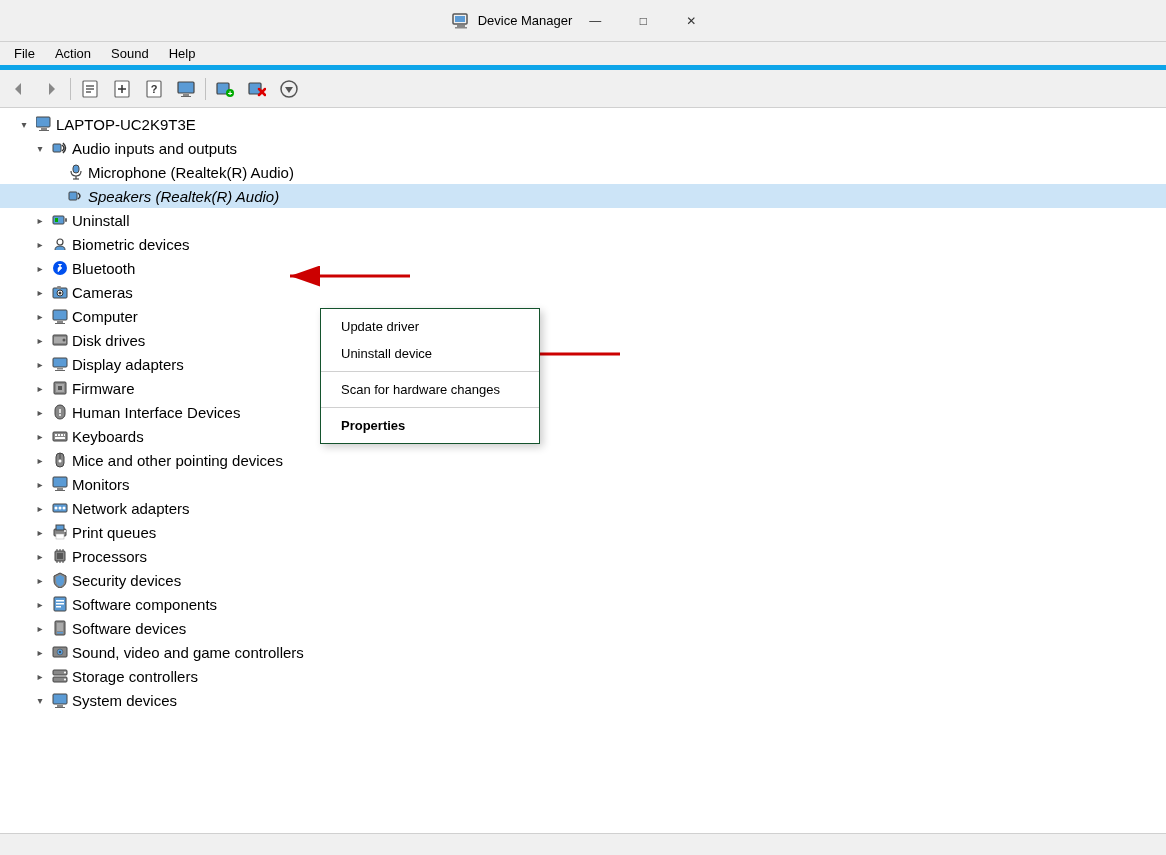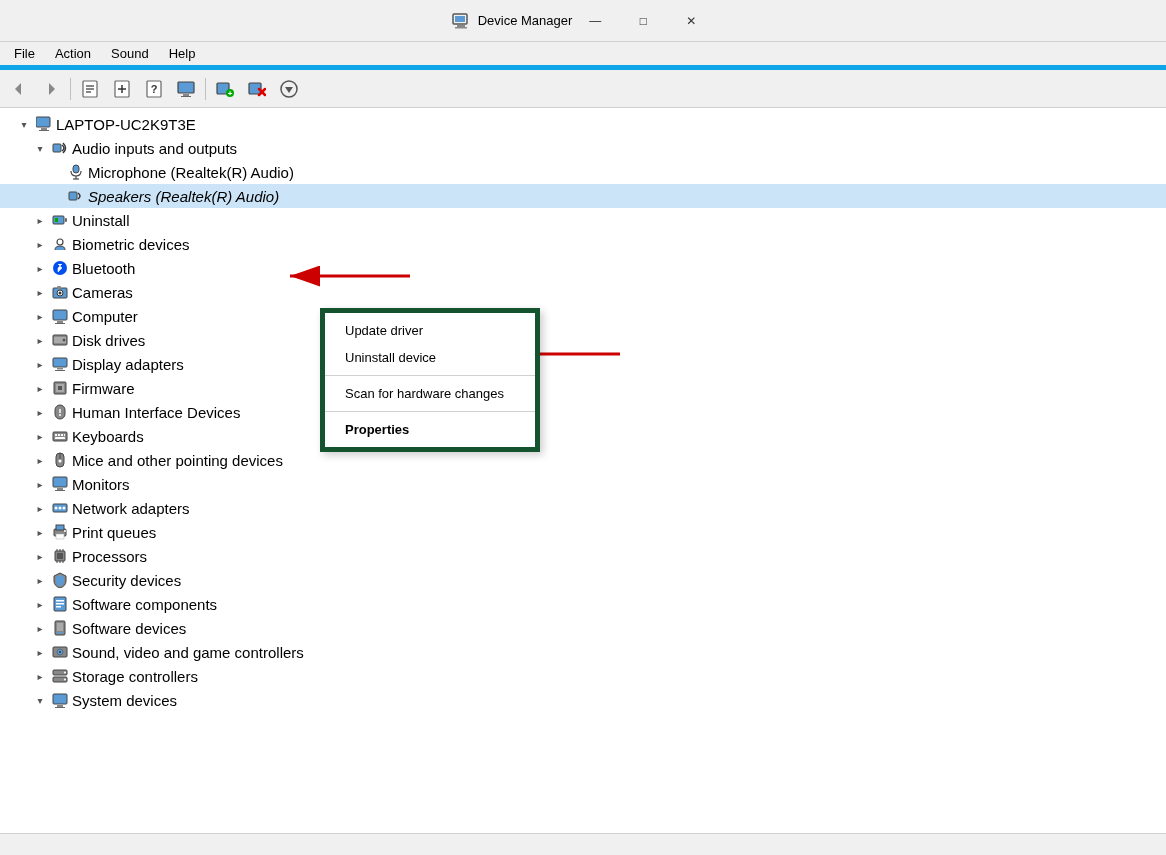--- a/index.html
+++ b/index.html
@@ -157,21 +157,21 @@
     .tree-panel::-webkit-scrollbar { width: 16px; }
     .tree-panel::-webkit-scrollbar-track { background: #f0f0f0; }
     .tree-panel::-webkit-scrollbar-thumb { background: #c0c0c0; border: 3px solid #f0f0f0; border-radius: 8px; }
 
     
     .context-menu {
       position: absolute;
       top: 200px;
       left: 320px;
       background: white;
-      border: 5px solid #14532d;
+      border: 1px solid #14532d;
       box-shadow: 3px 3px 8px rgba(0,0,0,0.2);
       min-width: 220px;
       z-index: 100;
       padding: 4px 0;
     }
     .context-menu-item {
       padding: 6px 20px;
       cursor: pointer;
       color: #000;
       white-space: nowrap;

